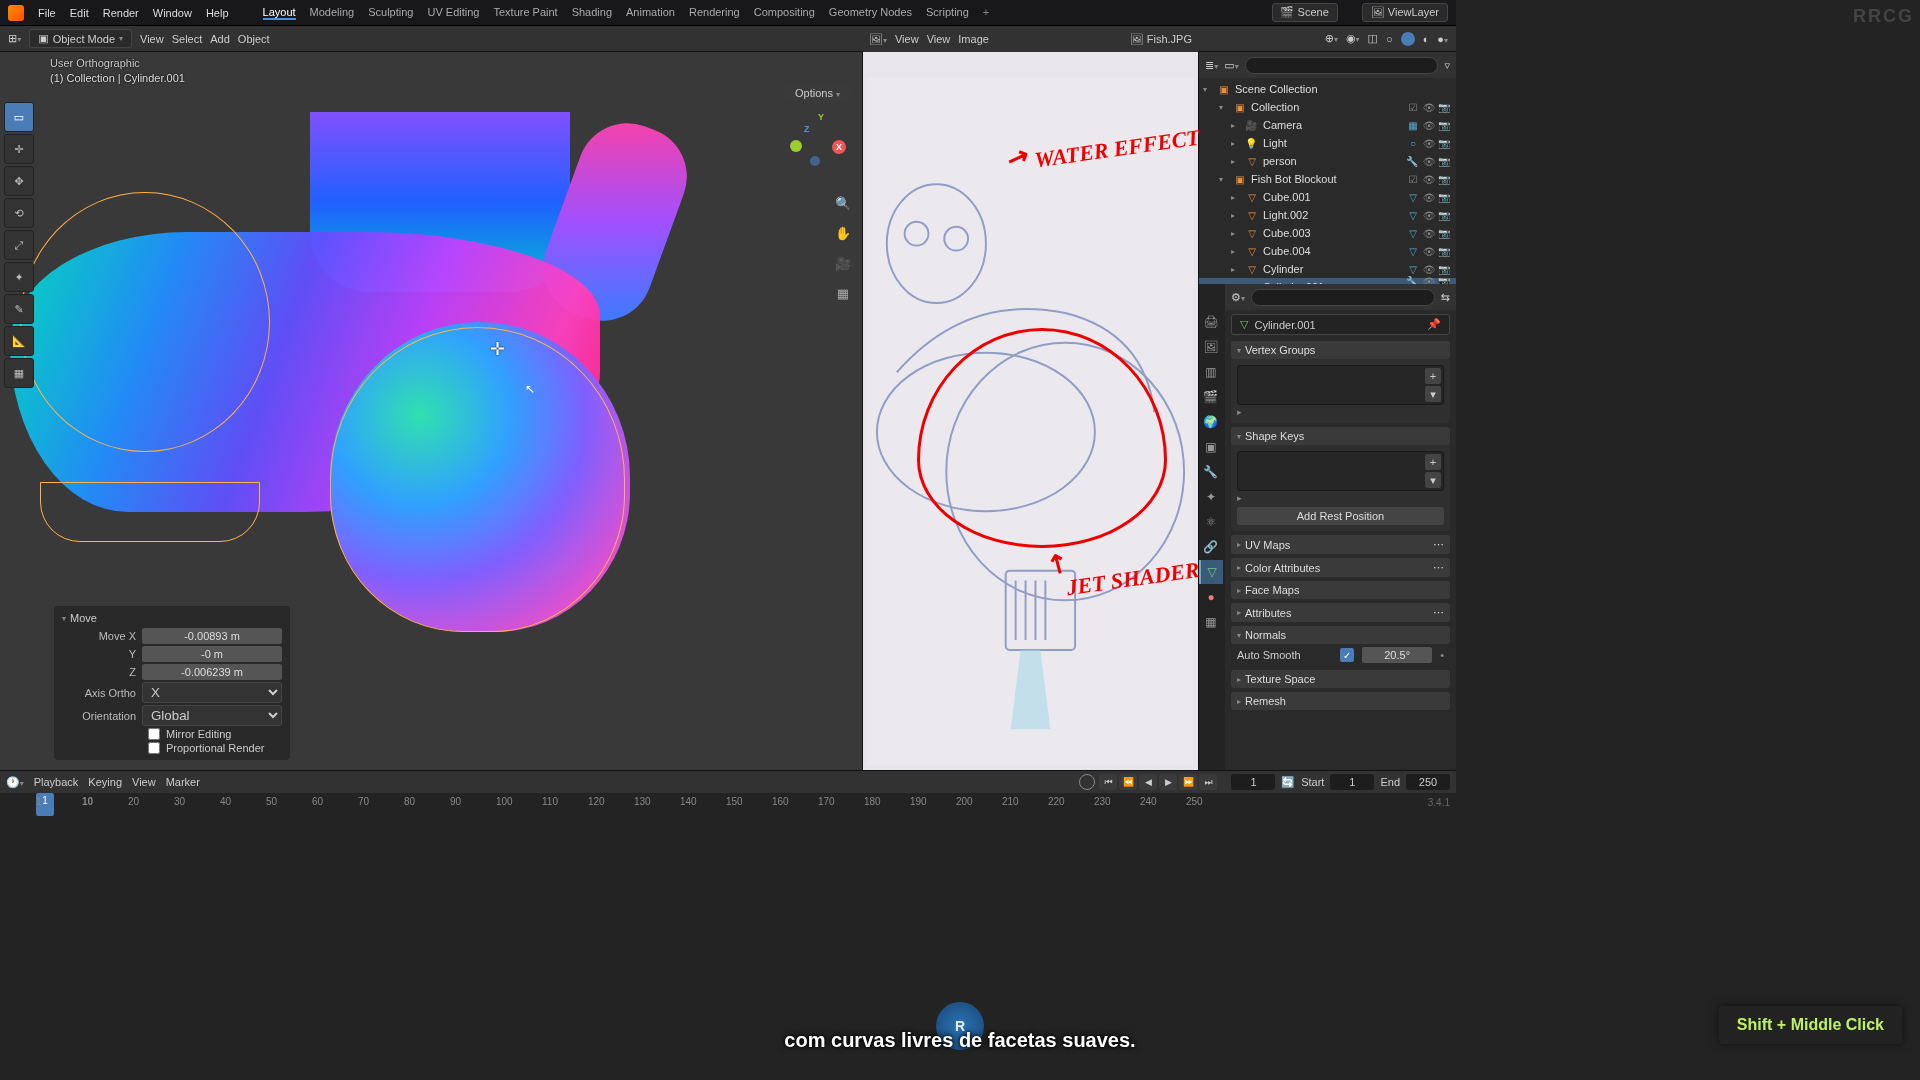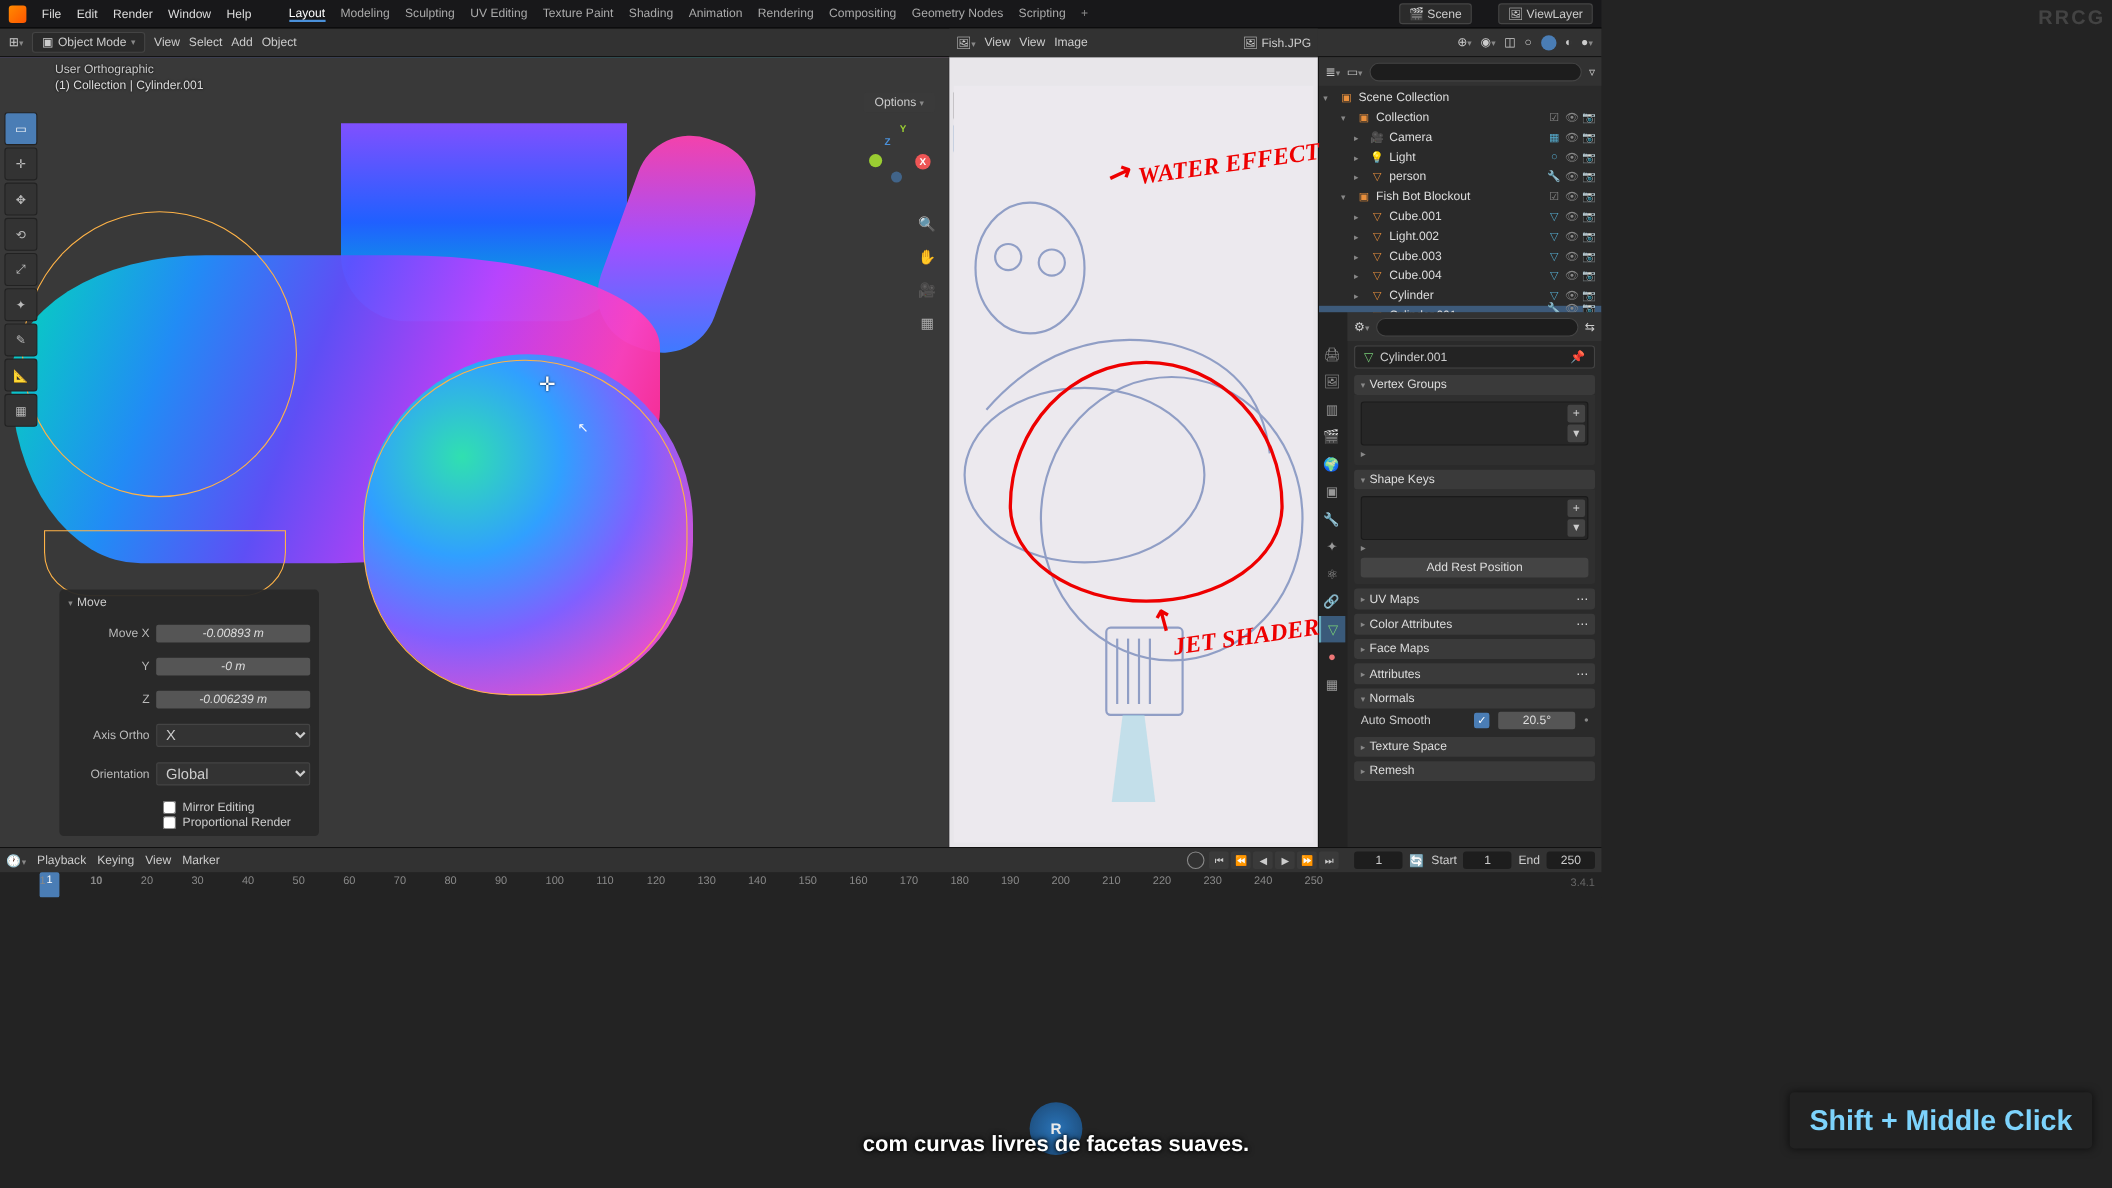--- a/index.html
+++ b/index.html
@@ -39,23 +39,23 @@
 .gizmo .xg { position: absolute; top: 28px; left: 0; width: 12px; height: 12px; background: #9acd32; border-radius: 50%; }
 .gizmo .zc { position: absolute; top: 44px; left: 20px; width: 10px; height: 10px; background: #4a90d9; border-radius: 50%; opacity: .5; }
 
 .vp-side-icons { position: absolute; right: 8px; top: 140px; display: flex; flex-direction: column; gap: 8px; }
 .vp-side-icons .ic { width: 22px; height: 22px; color: #aaa; display: flex; align-items: center; justify-content: center; font-size: 13px; }
 
 .options-btn { position: absolute; top: 32px; right: 12px; background: #3a3a3a; padding: 3px 10px; border-radius: 3px; color: #ccc; }
 
 .move-panel { position: absolute; bottom: 10px; left: 54px; width: 236px; background: rgba(40,40,40,0.95); border-radius: 4px; padding: 6px 8px; }
 .move-panel .hdr { display: flex; align-items: center; gap: 4px; margin-bottom: 4px; }
-.move-panel .row { display: flex; align-items: center; margin: 14px 0; }
+.move-panel .row { display: flex; align-items: center; margin: 2px 0; }
 .move-panel .lbl { width: 80px; text-align: right; padding-right: 6px; color: #bbb; }
-.move-panel .val { flex: 1; background: #555; text-align: center; padding: 2px 0; border-radius: 2px; color: #ddd; font-style: italic; }
+.move-panel .val { flex: 1; background: #555; text-align: center; padding: 2px 0; border-radius: 2px; color: #ddd; }
 .move-panel select { flex: 1; background: #333; color: #ccc; border: 1px solid #444; padding: 1px 4px; border-radius: 2px; }
 .move-panel .chk { display: flex; align-items: center; gap: 6px; margin-left: 86px; margin-top: 2px; }
 .move-panel input[type=checkbox] { width: 12px; height: 12px; }
 
 .image-editor { width: 336px; background: #e8e6ea; position: relative; border-left: 1px solid #111; }
 .sketch { position: absolute; inset: 26px 4px 4px 4px; background: #ece9ee; }
 .sketch-note { position: absolute; color: #e00; font-family: cursive; font-size: 22px; font-weight: bold; transform: rotate(-8deg); font-style: italic; }
 .sketch-circle { position: absolute; border: 3px solid #e00; border-radius: 50% 50% 50% 50% / 60% 60% 40% 40%; }
 .sketch-arrow { position: absolute; color: #e00; font-size: 26px; font-weight: bold; }
 .img-tools { position: absolute; left: 4px; top: 30px; display: flex; flex-direction: column; gap: 2px; }
@@ -107,21 +107,21 @@
 .tl-hdr .frm { background: #1d1d1d; padding: 2px 10px; border-radius: 3px; min-width: 44px; text-align: center; }
 .tl-ruler { flex: 1; display: flex; align-items: center; padding: 0 6px; position: relative; background: #232323; }
 .tl-ruler .cur { position: absolute; left: 36px; top: 0; width: 18px; height: 100%; background: #4a7db5; color: #fff; text-align: center; line-height: 16px; border-radius: 2px; font-size: 10px; }
 .tl-ruler .tick { position: absolute; top: 3px; color: #888; font-size: 10px; }
 .tl-ver { position: absolute; right: 6px; top: 4px; color: #666; font-size: 10px; }
 
 .statusbar { height: 24px; background: #18181a; display: flex; align-items: center; padding: 0 8px; gap: 20px; color: #bbb; font-size: 11px; }
 .statusbar .item { display: flex; align-items: center; gap: 6px; }
 .statusbar .ic { width: 16px; height: 16px; background: #333; border-radius: 2px; display: flex; align-items: center; justify-content: center; font-size: 10px; }
 
-.hotkey-badge { position: absolute; right: 18px; bottom: 36px; background: #222; color: #7dd3fc; font-size: 26px; font-weight: bold; padding: 10px 18px; border-radius: 4px; box-shadow: 0 0 8px rgba(0,0,0,.6); }
+.hotkey-badge { position: absolute; right: 18px; bottom: 36px; background: #222; color: #bef264; font-size: 16px; font-weight: bold; padding: 10px 18px; border-radius: 4px; box-shadow: 0 0 8px rgba(0,0,0,.6); }
 .subtitle { position: absolute; bottom: 28px; left: 50%; transform: translateX(-50%); color: #fff; font-size: 20px; font-weight: 600; text-shadow: 0 0 6px #000, 0 0 3px #000; text-align: center; white-space: nowrap; }
 .subtitle .cn { font-size: 26px; display: block; margin-bottom: -4px; }
 .watermark { position: absolute; bottom: 30px; left: 50%; transform: translateX(-50%); width: 48px; height: 48px; border-radius: 50%; background: radial-gradient(circle,#2b7cc7,#1a4a7a); display: flex; align-items: center; justify-content: center; color: #fff; font-weight: bold; font-size: 14px; opacity: .9; }
 .wm-corner { position: absolute; top: 6px; right: 6px; color: rgba(255,255,255,.15); font-size: 18px; font-weight: bold; letter-spacing: 2px; }
 
 
 .shape { position: absolute; }
 .shape.s1 { left: 10px; top: 180px; width: 590px; height: 280px; background: linear-gradient(110deg,#00e0c0 0%, #2090ff 25%, #6050ff 45%, #c040ff 65%, #ff40c0 85%, #ff2080 100%); border-radius: 30% 40% 50% 20% / 40% 30% 50% 60%; opacity: .95; }
 .shape.s2 { left: 310px; top: 60px; width: 260px; height: 180px; background: linear-gradient(180deg,#8050ff,#2060ff,#00c0d0); border-radius: 0 0 60px 60px; }
 .shape.s3 { left: 560px; top: 70px; width: 110px; height: 200px; background: linear-gradient(160deg,#ff40a0,#a050ff,#3080ff); border-radius: 50px; transform: rotate(20deg); }

